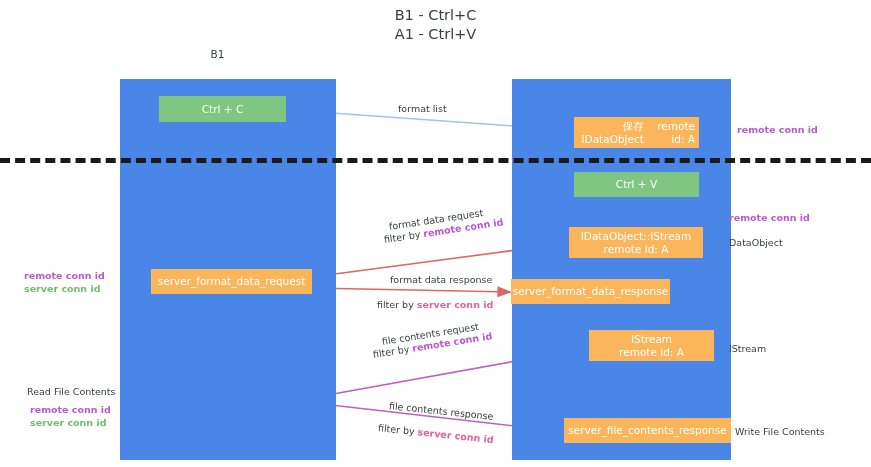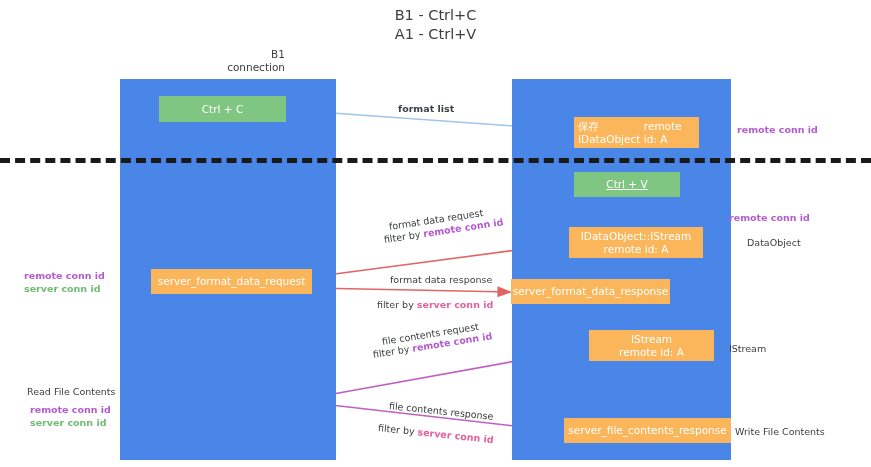--- a/index.html
+++ b/index.html
@@ -13,34 +13,34 @@
   .svg-lines{z-index:1;}
 
   
   .title{
     position:absolute;left:0;top:6px;width:871px;text-align:center;
     font-size:14.5px;line-height:19px;color:#3c4043;z-index:5;
   }
 
   
   .col-head{
-    position:absolute;text-align:right;font-size:10.5px;line-height:13px;
+    position:absolute;text-align:center;font-size:10.5px;line-height:13px;
     color:#3c4043;z-index:5;
   }
 
   
   .lane{
     position:absolute;background:#4a86e8;z-index:2;
   }
 
   
   .box{
     position:absolute;z-index:4;box-sizing:border-box;
     display:flex;align-items:center;justify-content:center;
-    text-align:left;color:#ffffff;font-size:10.5px;line-height:13px;
+    text-align:right;color:#ffffff;font-size:10.5px;line-height:13px;
     padding:2px 4px;
   }
   .box.green{background:#80c683;}
   .box.orange{background:#fbb габ;}
   .box.orange{background:#fbb65b;}
 
   
   .elabel{
     position:absolute;z-index:7;font-size:9.5px;line-height:12px;
     color:#3c4043;white-space:nowrap;
@@ -71,21 +71,20 @@
 
 <div class="stage">
 
   <div class="title">
     <div>B1 - Ctrl+C</div>
     <div>A1 - Ctrl+V</div>
   </div>
 
   <div class="col-head" style="left:150px;top:48px;width:135px;">
     <div>B1</div>
-    <div>connection</div>
   </div>
 
   <div class="lane" style="left:120px;top:79px;width:216px;height:381px;"></div>
   <div class="lane" style="left:512px;top:79px;width:219px;height:381px;"></div>
 
   <svg class="svg-layer svg-lines" viewBox="0 0 871 467">
     <defs>
       <marker id="ah-blue" markerWidth="9" markerHeight="7" refX="8.5" refY="3.5" orient="auto">
         <polygon points="0 0, 9 3.5, 0 7" fill="#9fc5e8"></polygon>
       </marker>
@@ -119,21 +118,21 @@
 
   <div class="box green" style="left:159px;top:96px;width:127px;height:26px;">
     <span>Ctrl + C</span>
   </div>
 
   <div class="box orange" style="left:574px;top:117px;width:125px;height:31px;flex-direction:row;">
     <span>保存IDataObject</span>
     <span>remote id: A</span>
   </div>
 
-  <div class="box green" style="left:574px;top:172px;width:106px;height:25px;text-decoration:underline;">
+  <div class="box green" style="left:574px;top:172px;width:125px;height:25px;">
     <span>Ctrl + V</span>
   </div>
 
   <div class="box orange" style="left:569px;top:227px;width:134px;height:31px;flex-direction:column;">
     <span>IDataObject::IStream</span>
     <span>remote id: A</span>
   </div>
 
   <div class="box orange" style="left:151px;top:269px;width:161px;height:25px;">
     <span>server_format_data_request</span>
@@ -146,21 +145,21 @@
   <div class="box orange" style="left:589px;top:330px;width:125px;height:31px;flex-direction:column;">
     <span>IStream</span>
     <span>remote id: A</span>
   </div>
 
 
   <div class="box orange" style="left:564px;top:418px;width:167px;height:25px;">
     <span>server_file_contents_response</span>
   </div>
 
-  <div class="elabel" style="left:398px;top:103px;font-weight:bold;">
+  <div class="elabel" style="left:398px;top:103px;">
     <span>format list</span>
   </div>
 
   <div class="elabel rot-up" style="left:389px;top:221px;">
     <span>format data request</span>
   </div>
   <div class="elabel rot-up" style="left:384px;top:234px;">
     <span>filter by </span><span class="hl-remote">remote conn id</span>
   </div>
 
@@ -184,21 +183,21 @@
   <div class="elabel" style="left:378px;top:422px;transform:rotate(6deg);transform-origin:left center;">
     <span>filter by </span><span class="hl-server">server conn id</span>
   </div>
 
   <div class="side right" style="left:737px;top:123px;">
     <span>remote conn id</span>
   </div>
   <div class="side right" style="left:729px;top:211px;">
     <span>remote conn id</span>
   </div>
-  <div class="side rightplain" style="left:729px;top:236px;margin-left:18px;">
+  <div class="side rightplain" style="left:729px;top:236px;">
     <span>DataObject</span>
   </div>
   <div class="side rightplain" style="left:729px;top:342px;">
     <span>IStream</span>
   </div>
   <div class="side rightplain" style="left:735px;top:425px;">
     <span>Write File Contents</span>
   </div>
 
   <div class="side" style="left:24px;top:269px;">

